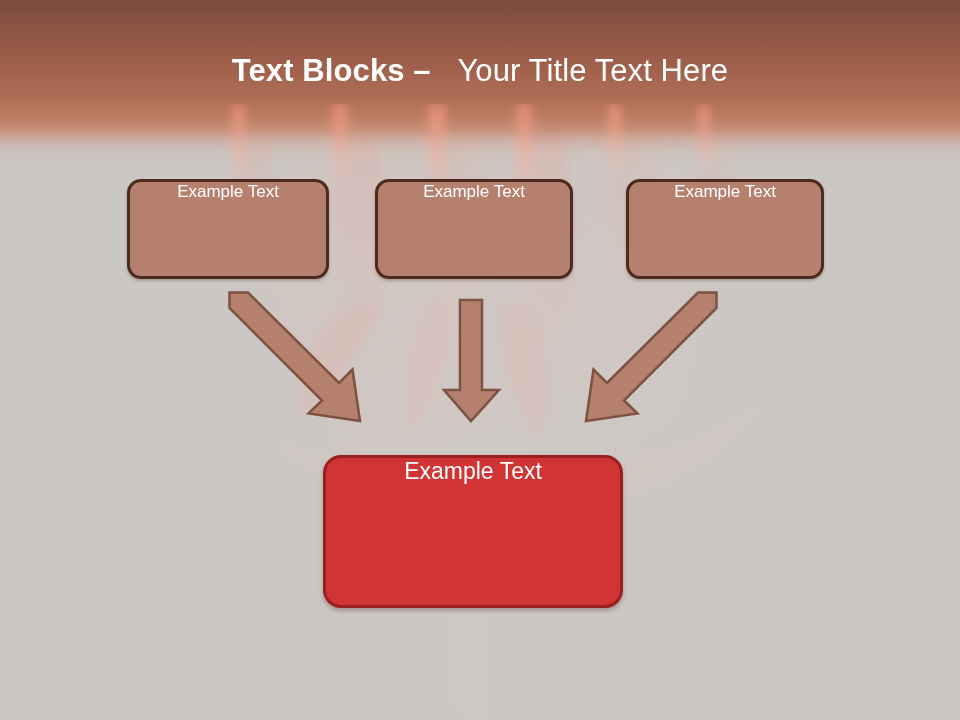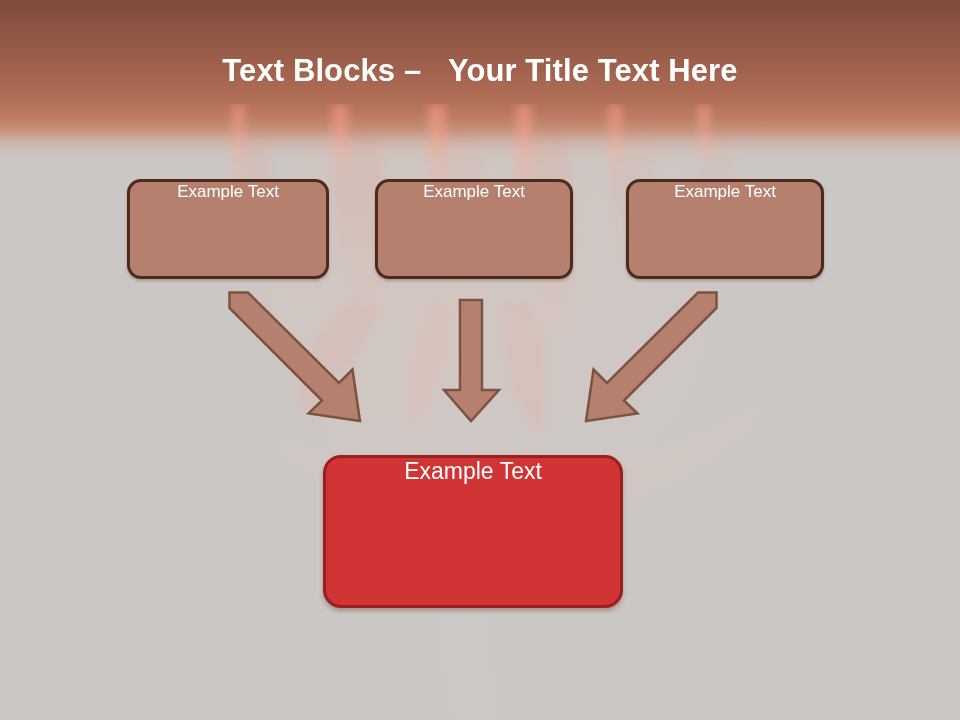--- a/index.html
+++ b/index.html
@@ -75,21 +75,21 @@
     left: 0; top: 52px;
     width: 960px;
     text-align: center;
     color: #ffffff;
     font-size: 31px;
     line-height: 38px;
     letter-spacing: .1px;
     white-space: nowrap;
   }
   .slide-title .t-bold { font-weight: bold; }
-  .slide-title .t-light { font-weight: bold; margin-left: 18px; }
+  .slide-title .t-light { font-weight: normal; margin-left: 18px; }
 
   
   .tbox {
     position: absolute;
     box-sizing: border-box;
     display: flex;
     align-items: flex-start;
     justify-content: center;
     color: #ffffff;
     text-align: center;

